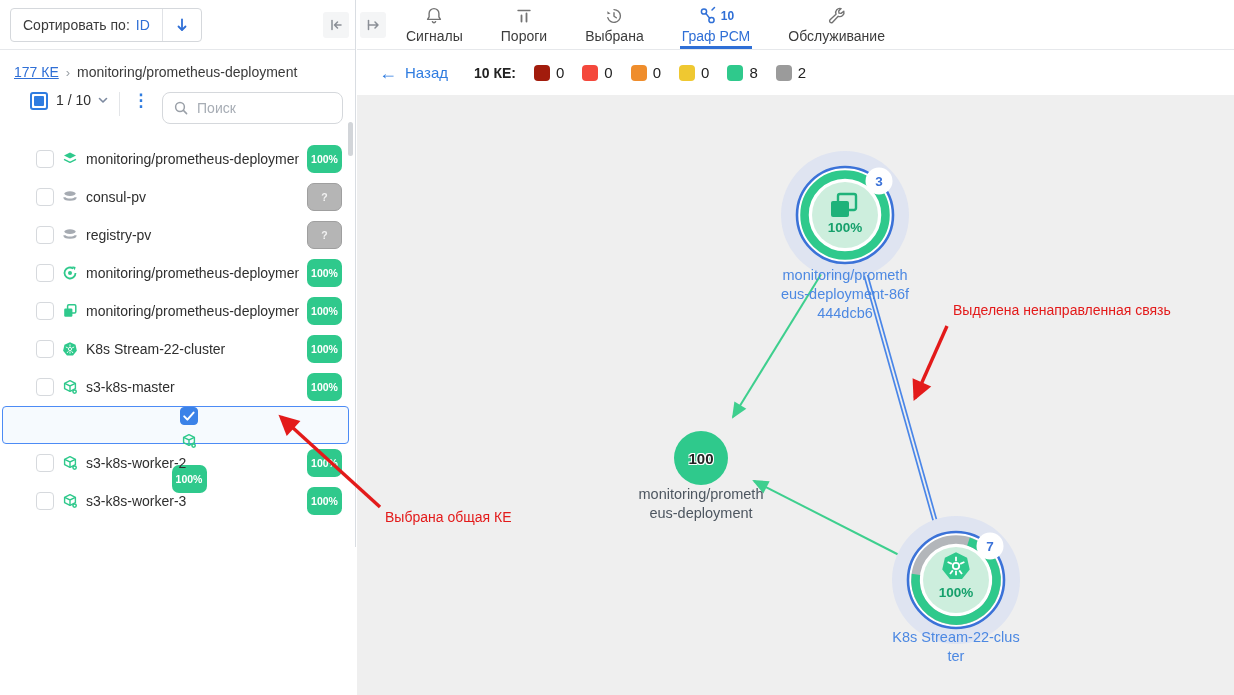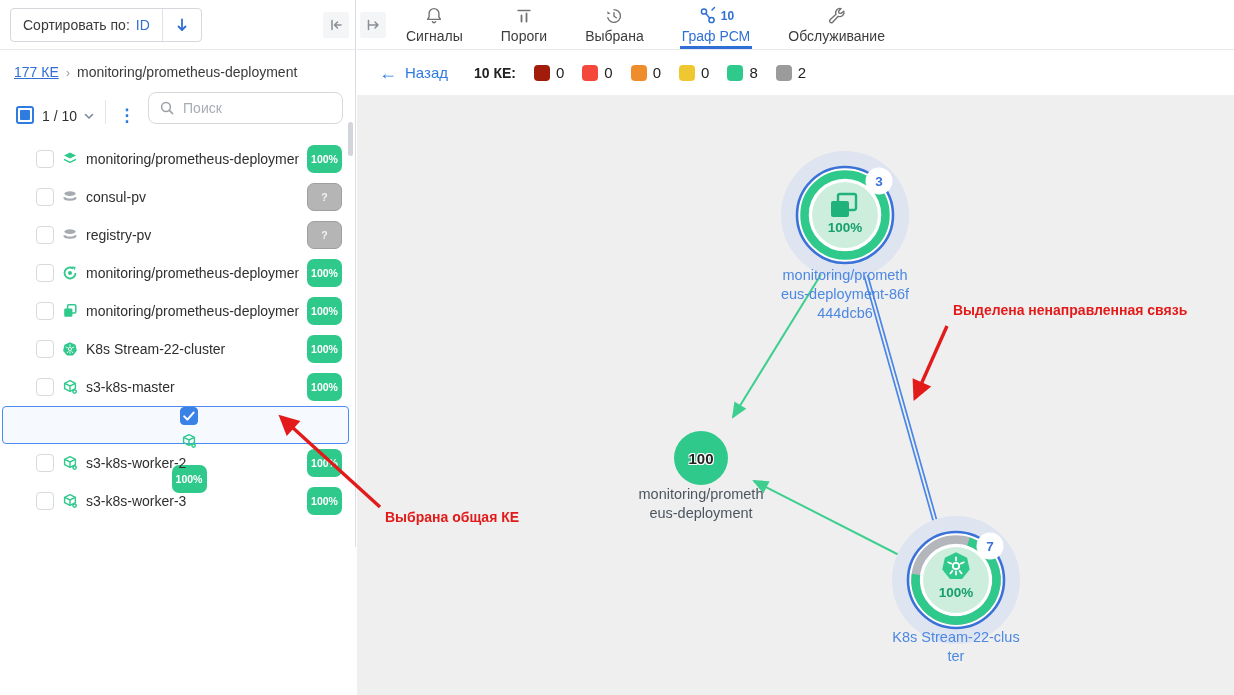--- a/index.html
+++ b/index.html
@@ -22,21 +22,21 @@
   .sort-ctl .divider { width:1px; align-self:stretch; background:#e0e2e6; }
   .sort-dir { width:38px; display:flex; align-items:center; justify-content:center; align-self:stretch; cursor:pointer; }
   .collapse-btn { width:26px; height:26px; border-radius:3px; background:#f4f5f6; display:flex; align-items:center; justify-content:center; cursor:pointer; }
   .sb-header .collapse-btn { margin-left:auto; margin-right:2px; }
 
   .sb-breadcrumb { padding:14px 12px 2px 14px; display:flex; align-items:center; gap:7px; white-space:nowrap; }
   .bc-root { color:#2f6fd6; text-decoration:underline; cursor:pointer; }
   .bc-sep { color:#9aa0a6; font-size:13px; }
   .bc-current { color:#3a3a3a; }
 
-  .sb-controls { display:flex; align-items:flex-end; padding:10px 12px 8px 16px; }
+  .sb-controls { display:flex; align-items:flex-start; padding:10px 12px 8px 30px; }
   .select-all { width:18px; height:18px; border:2px solid #2f7ce0; border-radius:3px; display:flex; align-items:center; justify-content:center; cursor:pointer; }
   .select-all .fill { width:10px; height:10px; background:#2f7ce0; border-radius:1px; }
   .page-indicator { margin-left:8px; color:#2e2e2e; display:flex; align-items:center; gap:6px; cursor:pointer; }
   .ctl-divider { width:1px; height:24px; background:#e3e5e8; margin:0 10px; }
   .kebab { color:#2f7ce0; font-size:17px; font-weight:bold; width:22px; text-align:center; cursor:pointer; line-height:1; }
   .search-box { margin-left:10px; flex:1; height:32px; border:1px solid #d5d8dc; border-radius:8px; display:flex; align-items:center; padding:0 10px; gap:8px; background:#fff; }
   .search-box input { border:none; outline:none; width:100%; font-size:14px; font-family:inherit; color:#333; background:transparent; }
   .search-box input::placeholder { color:#a7adb5; }
 
   .sb-list { padding:8px 4px 0 0; }
@@ -83,21 +83,21 @@
   .gnode-label { position:absolute; text-align:center; line-height:1.3; word-break:break-all; font-size:14.5px; }
   .lbl-blue { color:#4c88e2; }
   .lbl-dark { color:#4d5660; }
   .midnode { position:absolute; width:54px; height:54px; border-radius:50%; background:#2fc98c;
              display:flex; align-items:center; justify-content:center; }
   .midnode span { font-weight:bold; font-size:15px; color:#222;
                   text-shadow:-1px -1px 0 #fff,1px -1px 0 #fff,-1px 1px 0 #fff,1px 1px 0 #fff; }
 
   
   #red-overlay { position:absolute; left:0; top:0; z-index:40; pointer-events:none; }
-  .red-note { position:absolute; color:#e31a1a; font-weight:bold; font-size:14px; z-index:41; white-space:nowrap; }
+  .red-note { position:absolute; color:#e31a1a; font-weight:normal; font-size:14px; z-index:41; white-space:nowrap; }
   #note-link { left:953px; top:302px; }
   #note-selection { left:385px; top:509px; }
 </style>
 </head>
 <body>
 
 <svg width="0" height="0" style="position:absolute">
   <defs>
     <symbol id="sym-layers" viewBox="0 0 16 16">
       <path d="M8 1.6l6 3-6 3-6-3z" fill="#2fc98c"></path>

